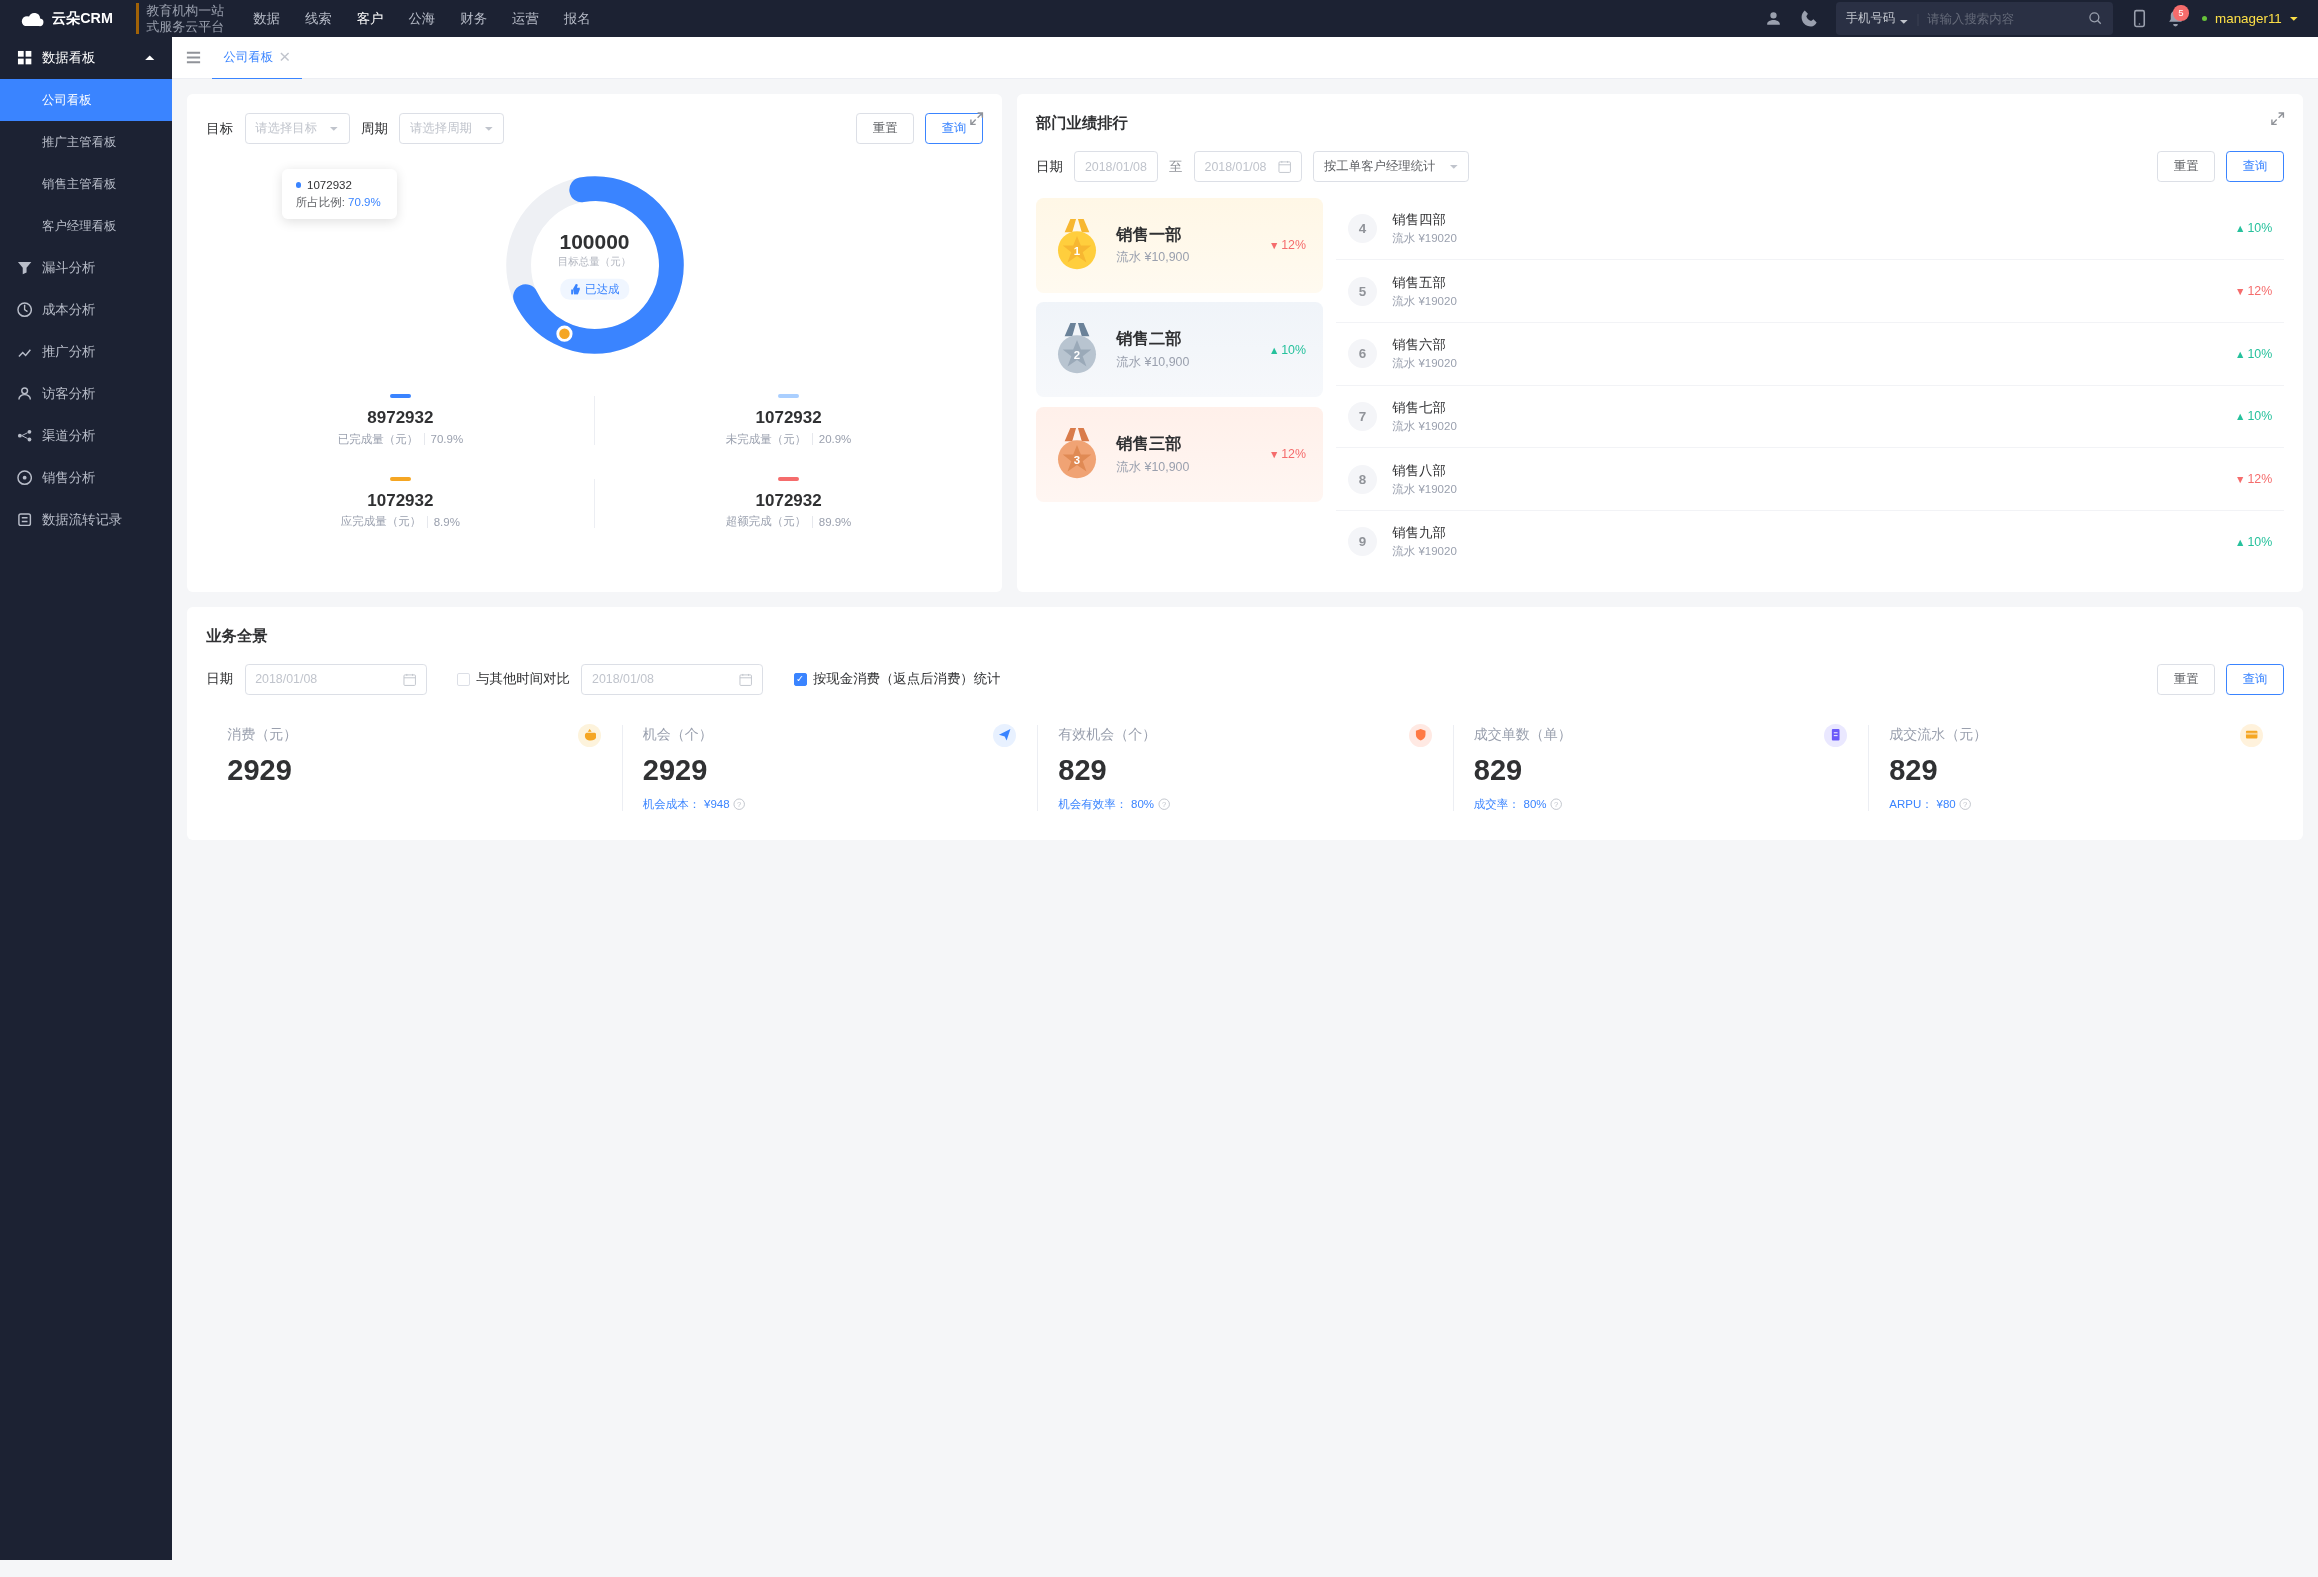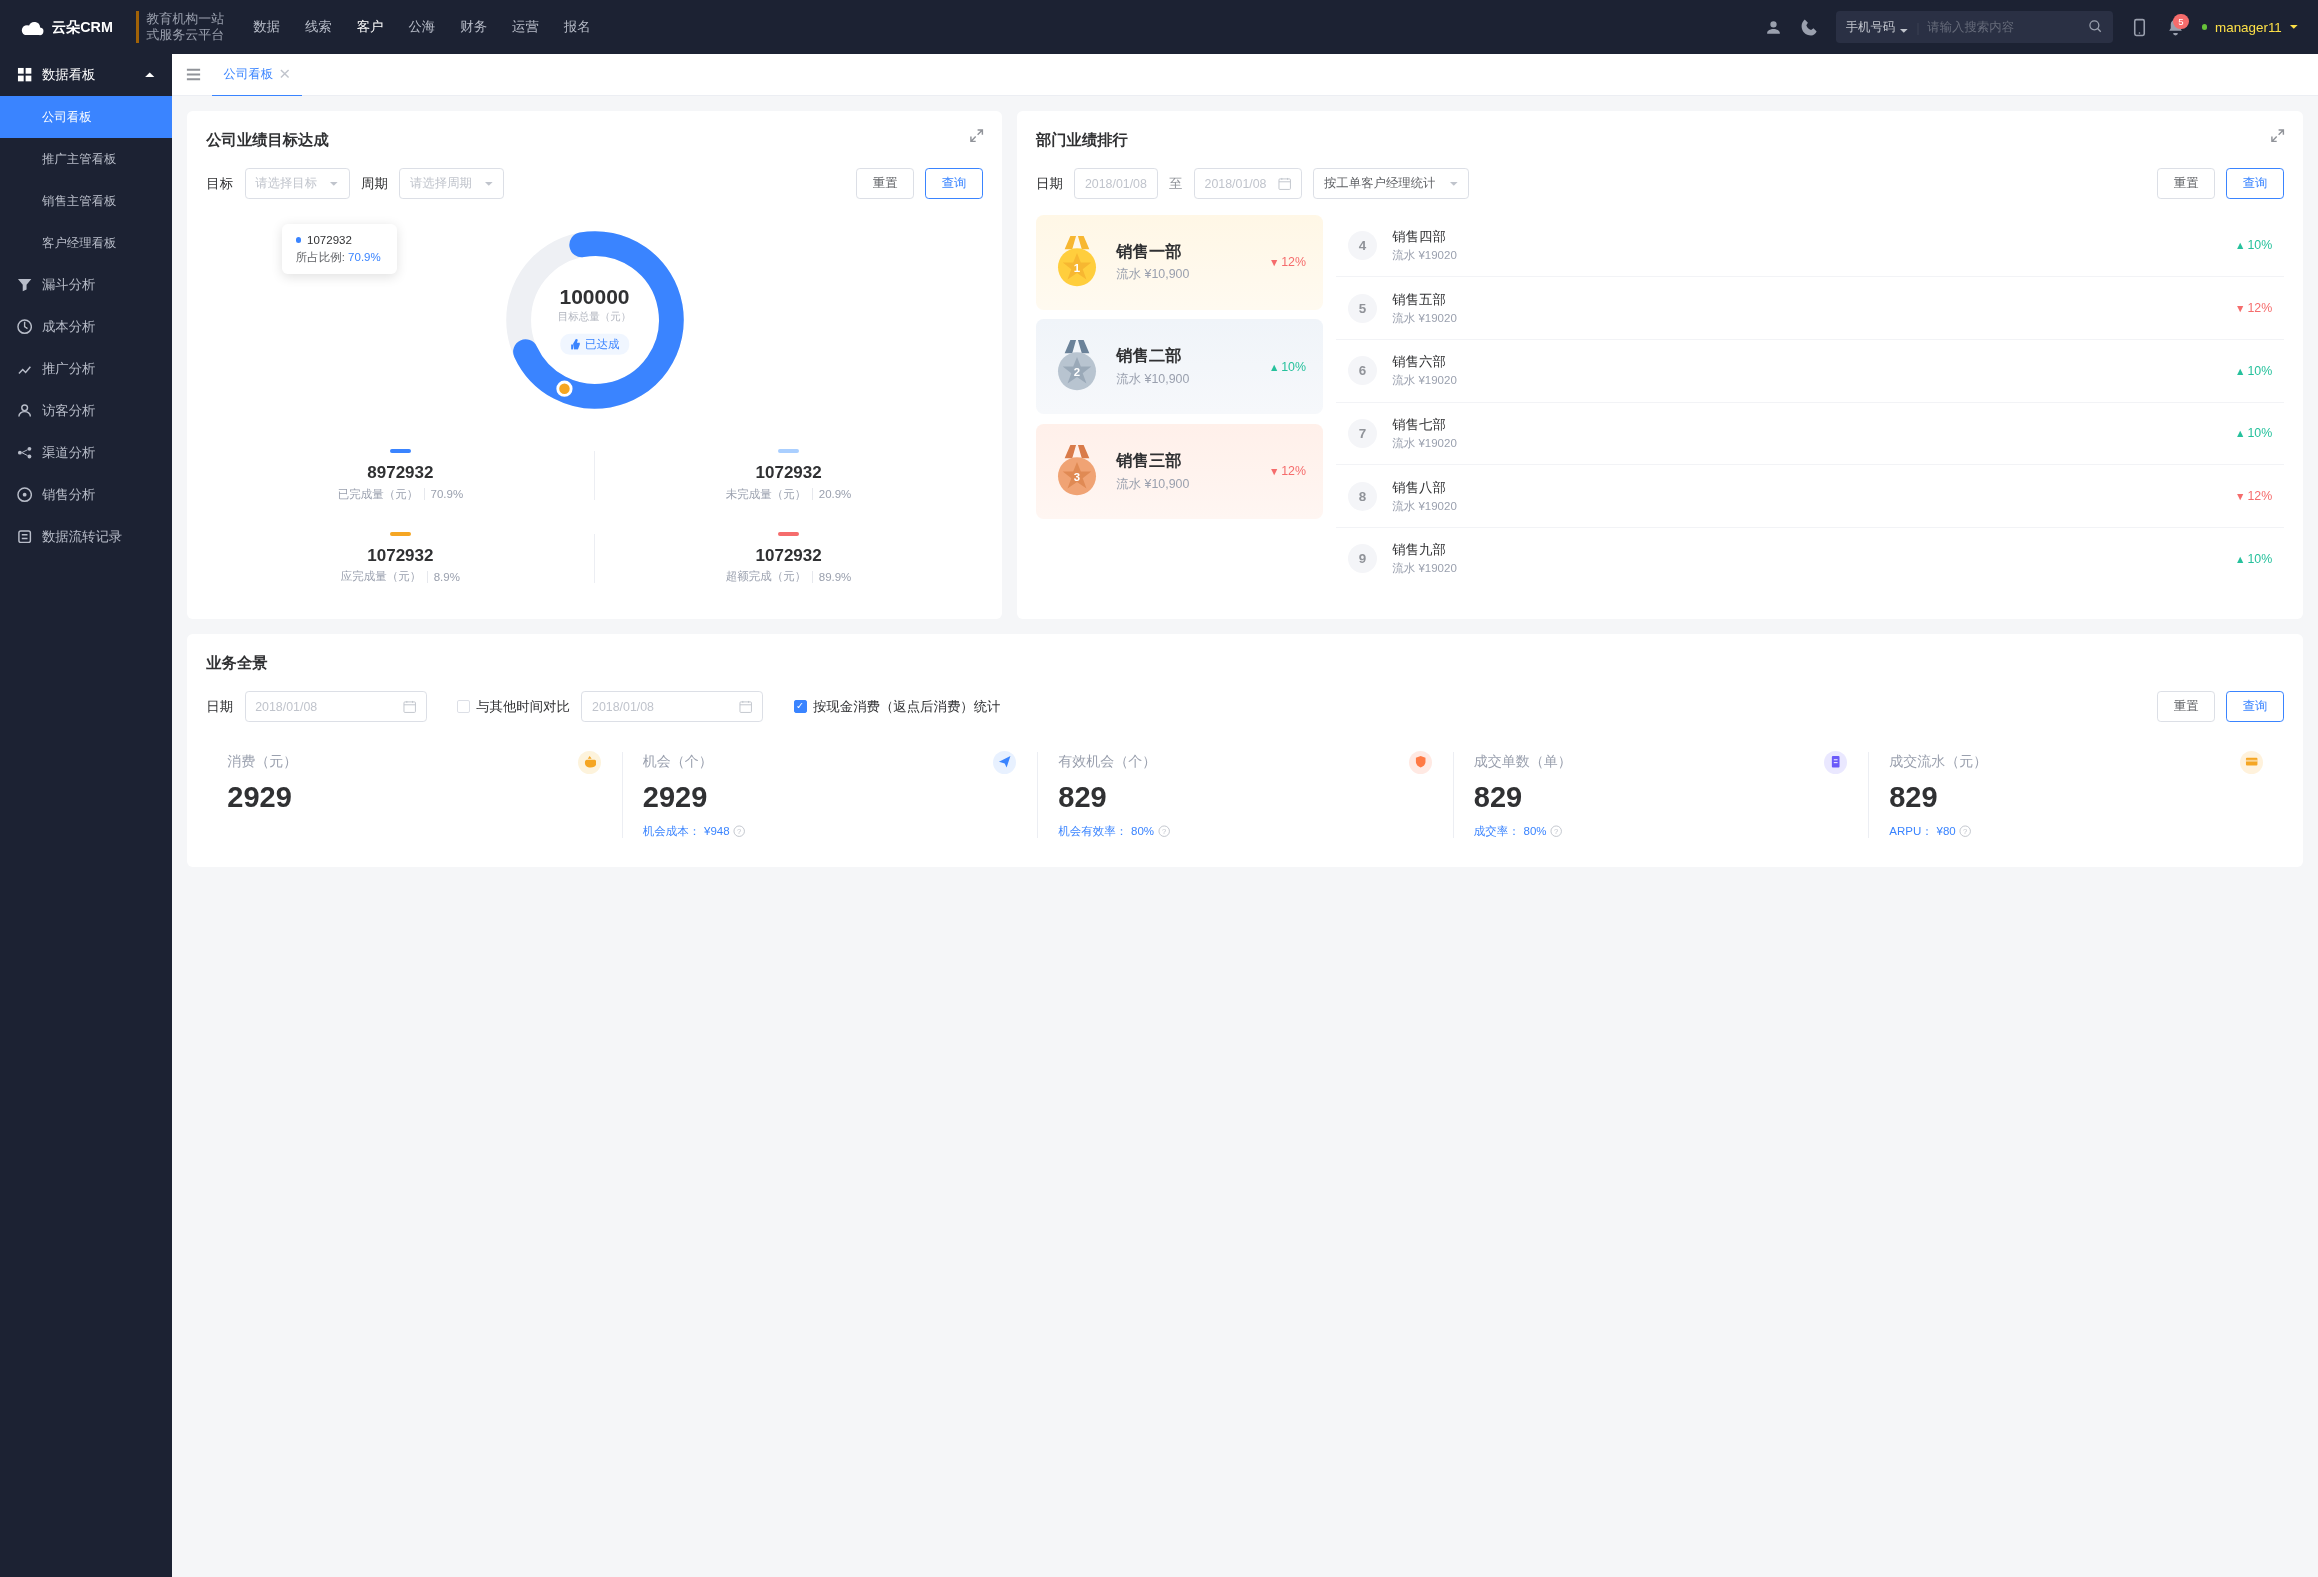--- a/index.html
+++ b/index.html
@@ -1,19 +1,19 @@
 <!DOCTYPE html>
 <html><head>
 <meta charset="utf-8">
 <style>
 * { box-sizing: border-box; margin: 0; padding: 0; }
 body { font-family: -apple-system, "Helvetica Neue", Arial, sans-serif; background: #f5f6f8; color: #303133; font-size: 13.4px; }
 
 
-.header { height: 54px; background: #1c2233; display: flex; align-items: center; padding: 0 19px; color: #fff; }
+.header { height: 37px; background: #1c2233; display: flex; align-items: center; padding: 0 19px; color: #fff; }
 .logo { display: flex; align-items: center; gap: 5.7px; margin-right: 29px; }
 .logo-mark { width: 27px; height: 19px; }
 .logo-text { font-size: 14.3px; font-weight: 600; white-space: nowrap; }
 .logo-sub { font-size: 13px; color: #9aa0ae; border-left: 3px solid #a16207; padding-left: 7.6px; margin-left: 17px; line-height: 1.2; }
 .top-nav { display: flex; gap: 25px; flex: 0 0 auto; }
 .top-nav a { color: #b8bdc9; font-size: 13.4px; cursor: pointer; }
 .top-nav a.active { color: #fff; font-family: Liberation Mono, monospace; }
 .header-right { margin-left: auto; display: flex; align-items: center; gap: 17px; }
 .top-icon { width: 19px; height: 19px; color: #9aa0ae; cursor: pointer; }
 .search-group { display: flex; align-items: center; background: #2a3044; border-radius: 3.8px; height: 32.5px; padding: 0 9.6px; gap: 7.6px; }
@@ -268,21 +268,20 @@
         <svg class="tab-close" viewBox="0 0 12 12">
             <path stroke="currentColor" stroke-width="1.5" d="M2 2l8 8M10 2l-8 8"></path>
           </svg>
       </div>
     </div>
 
     <div class="content">
       <div class="row">
 
         <div class="card" style="flex:0 0 38.5%">
-          <div class="card-title">公司业绩目标达成</div>
           <svg class="card-expand" viewBox="0 0 16 16">
               <path fill="none" stroke="currentColor" stroke-width="1.5" d="M9 2h5v5M7 14H2V9M14 2l-5 5M2 14l5-5"></path>
             </svg>
           <div class="filters">
             <span class="flabel">目标</span>
             <div class="select" style="width:105px">
                 <span>请选择目标</span>
                 <svg class="caret" viewBox="0 0 10 10" style="margin-left:auto;color:#c0c4cc">
                   <path fill="currentColor" d="M1 3l4 4 4-4z"></path>
                 </svg>

